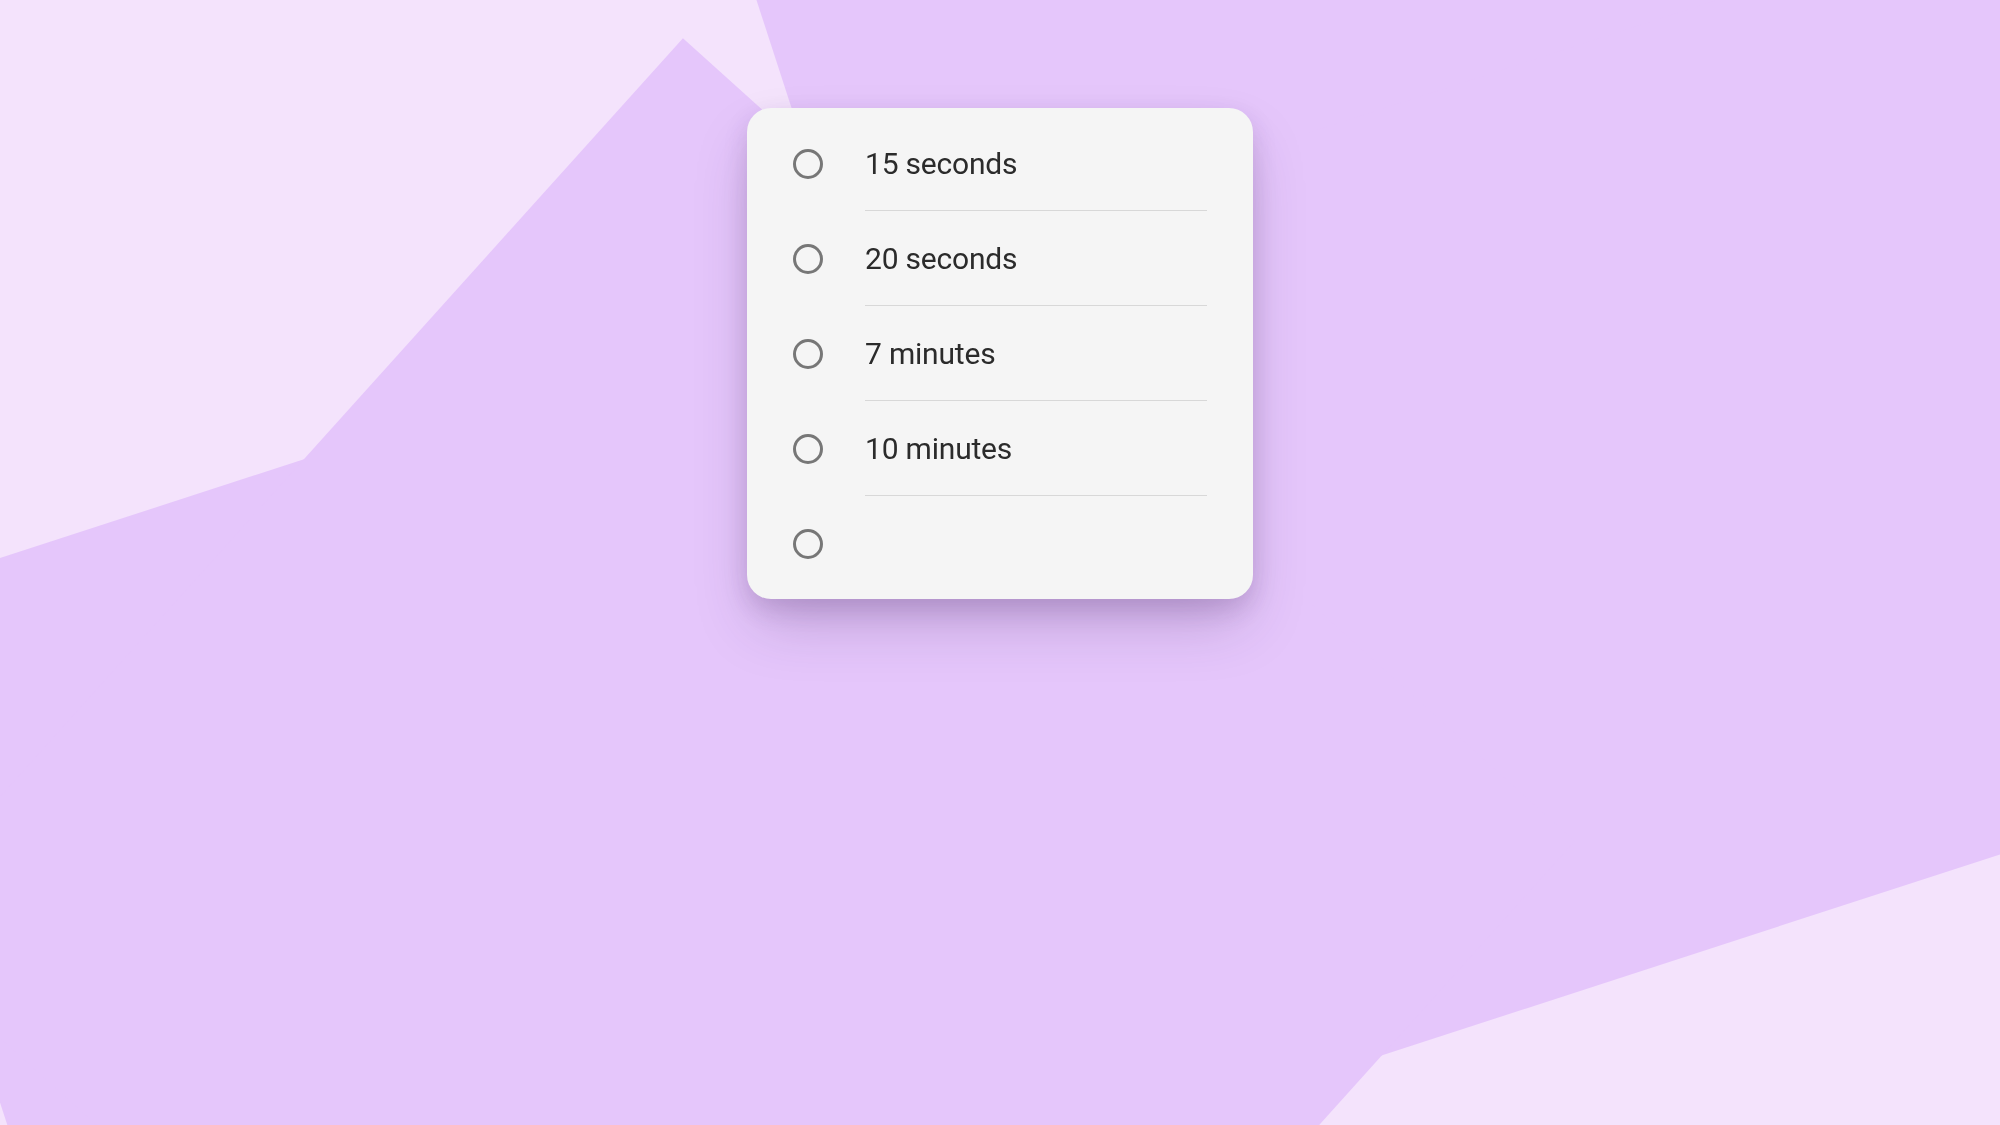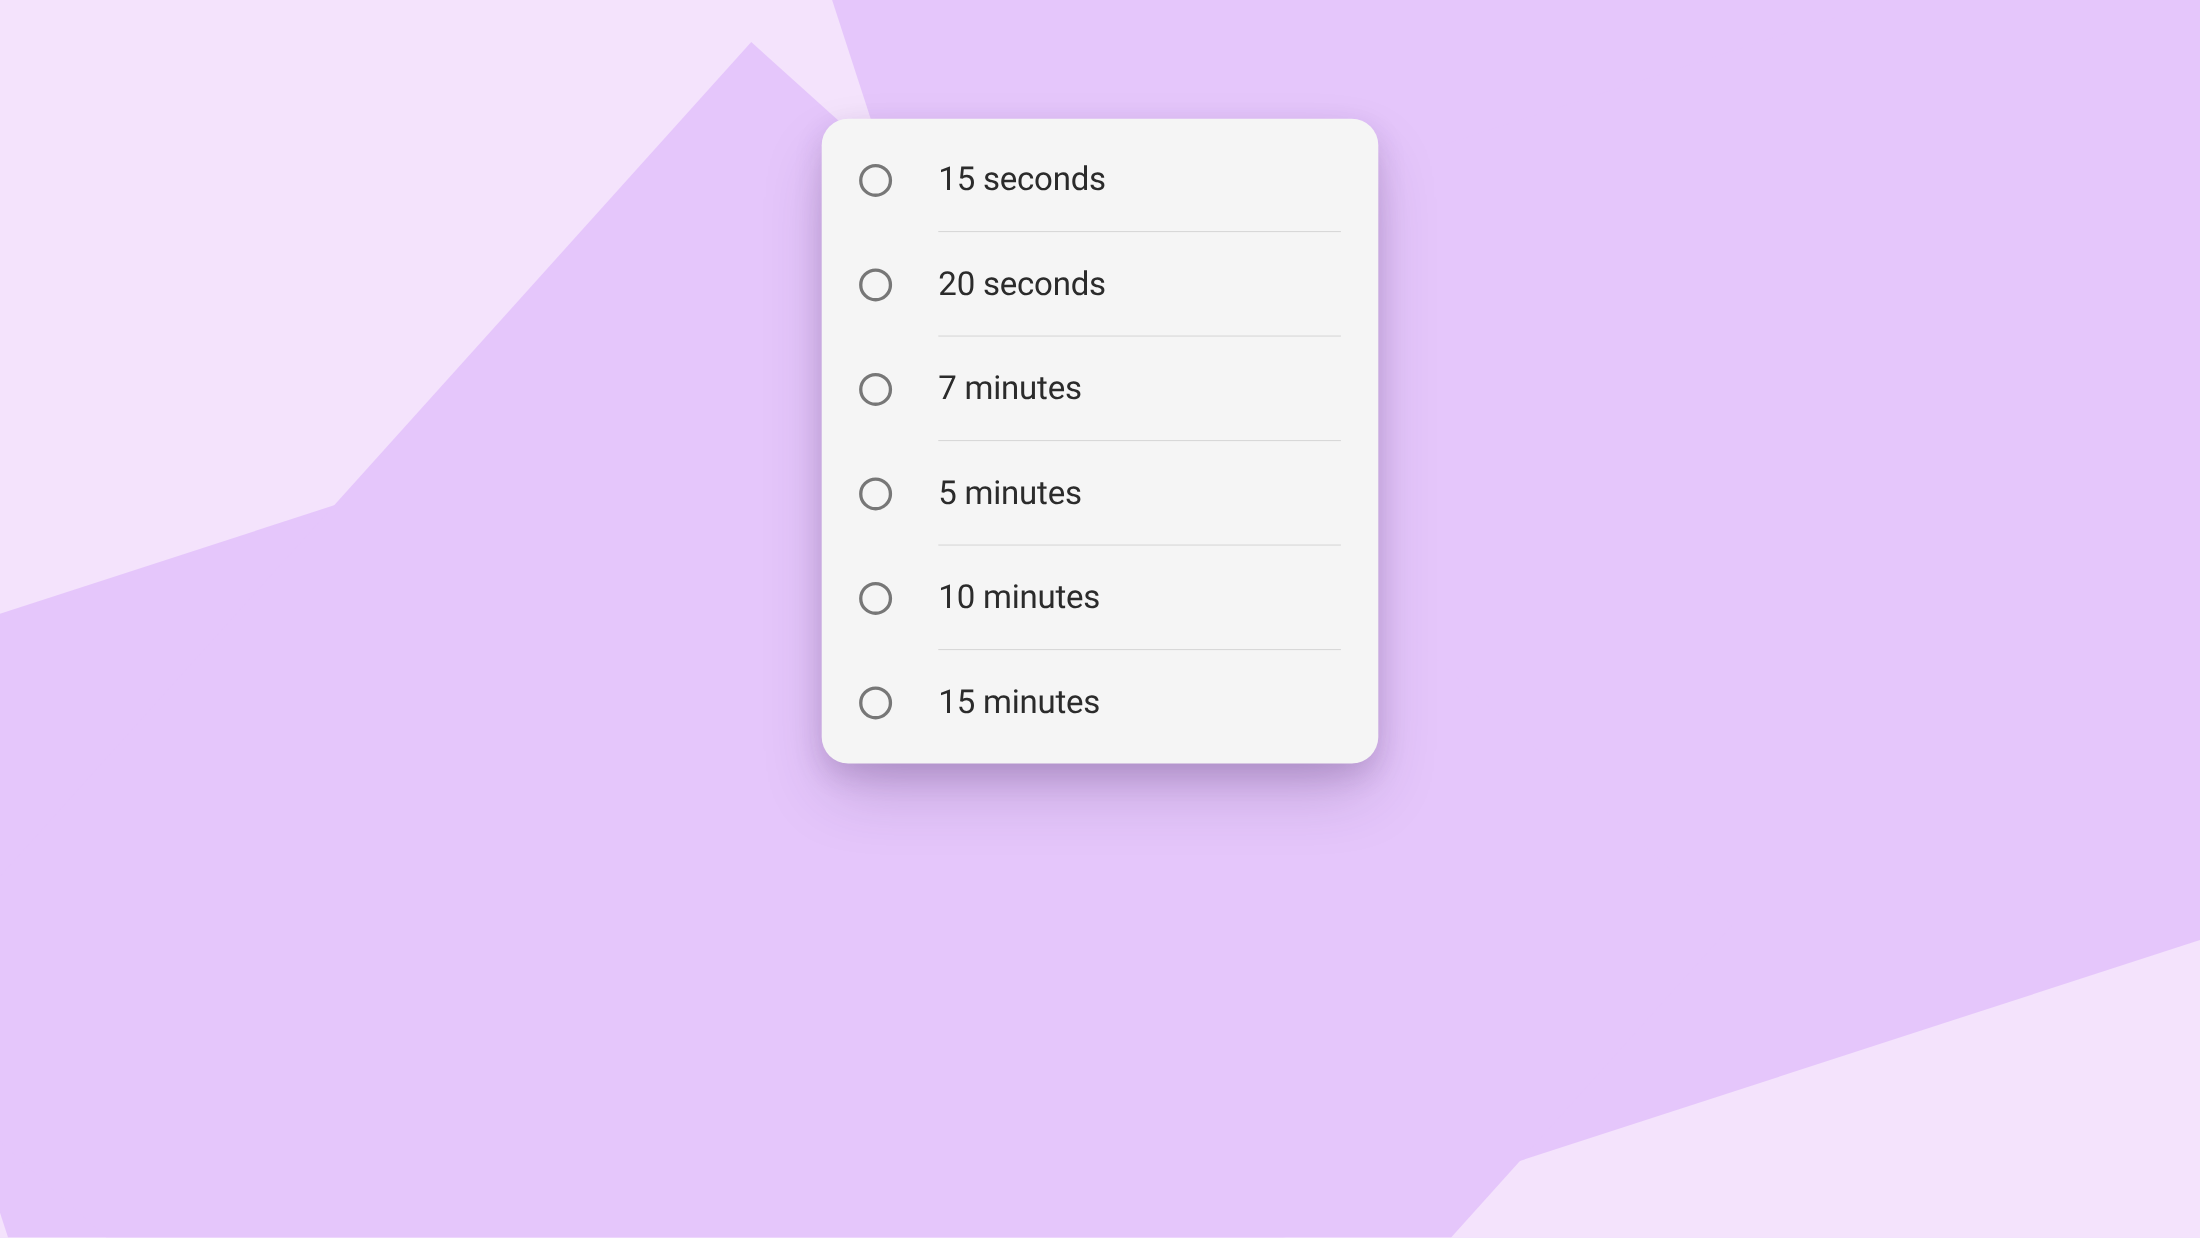--- a/index.html
+++ b/index.html
@@ -52,21 +52,21 @@
 
   .card {
     position: absolute;
     left: 747px;
     top: 108px;
     width: 506px;
     background: #F5F5F5;
     border-radius: 24px;
     box-shadow: 0 30px 60px -10px rgba(60, 30, 90, 0.25),
                 0 10px 25px rgba(60, 30, 90, 0.15);
-    padding: 8px 4px;
+    padding: 8px 16px;
   }
 
   .option {
     display: flex;
     align-items: center;
     height: 95px;
     padding: 0 30px;
     cursor: pointer;
   }
 
@@ -138,35 +138,26 @@
 
 
 
     <div class="option">
       <span class="radio"></span>
       <span class="label-wrap">
           <span class="label">7 minutes</span>
         </span>
     </div>
 
-    <div class="option">
-      <span class="radio"></span>
-      <span class="label-wrap">
-          <span class="label">5 minutes</span>
-        </span>
-    </div>
 
     <div class="option">
       <span class="radio"></span>
       <span class="label-wrap">
           <span class="label">10 minutes</span>
         </span>
     </div>
 
     <div class="option">
       <span class="radio"></span>
-      <span class="label-wrap">
-          <span class="label">15 minutes</span>
-        </span>
     </div>
 
   </div>
 </div>
 
 </body></html>

